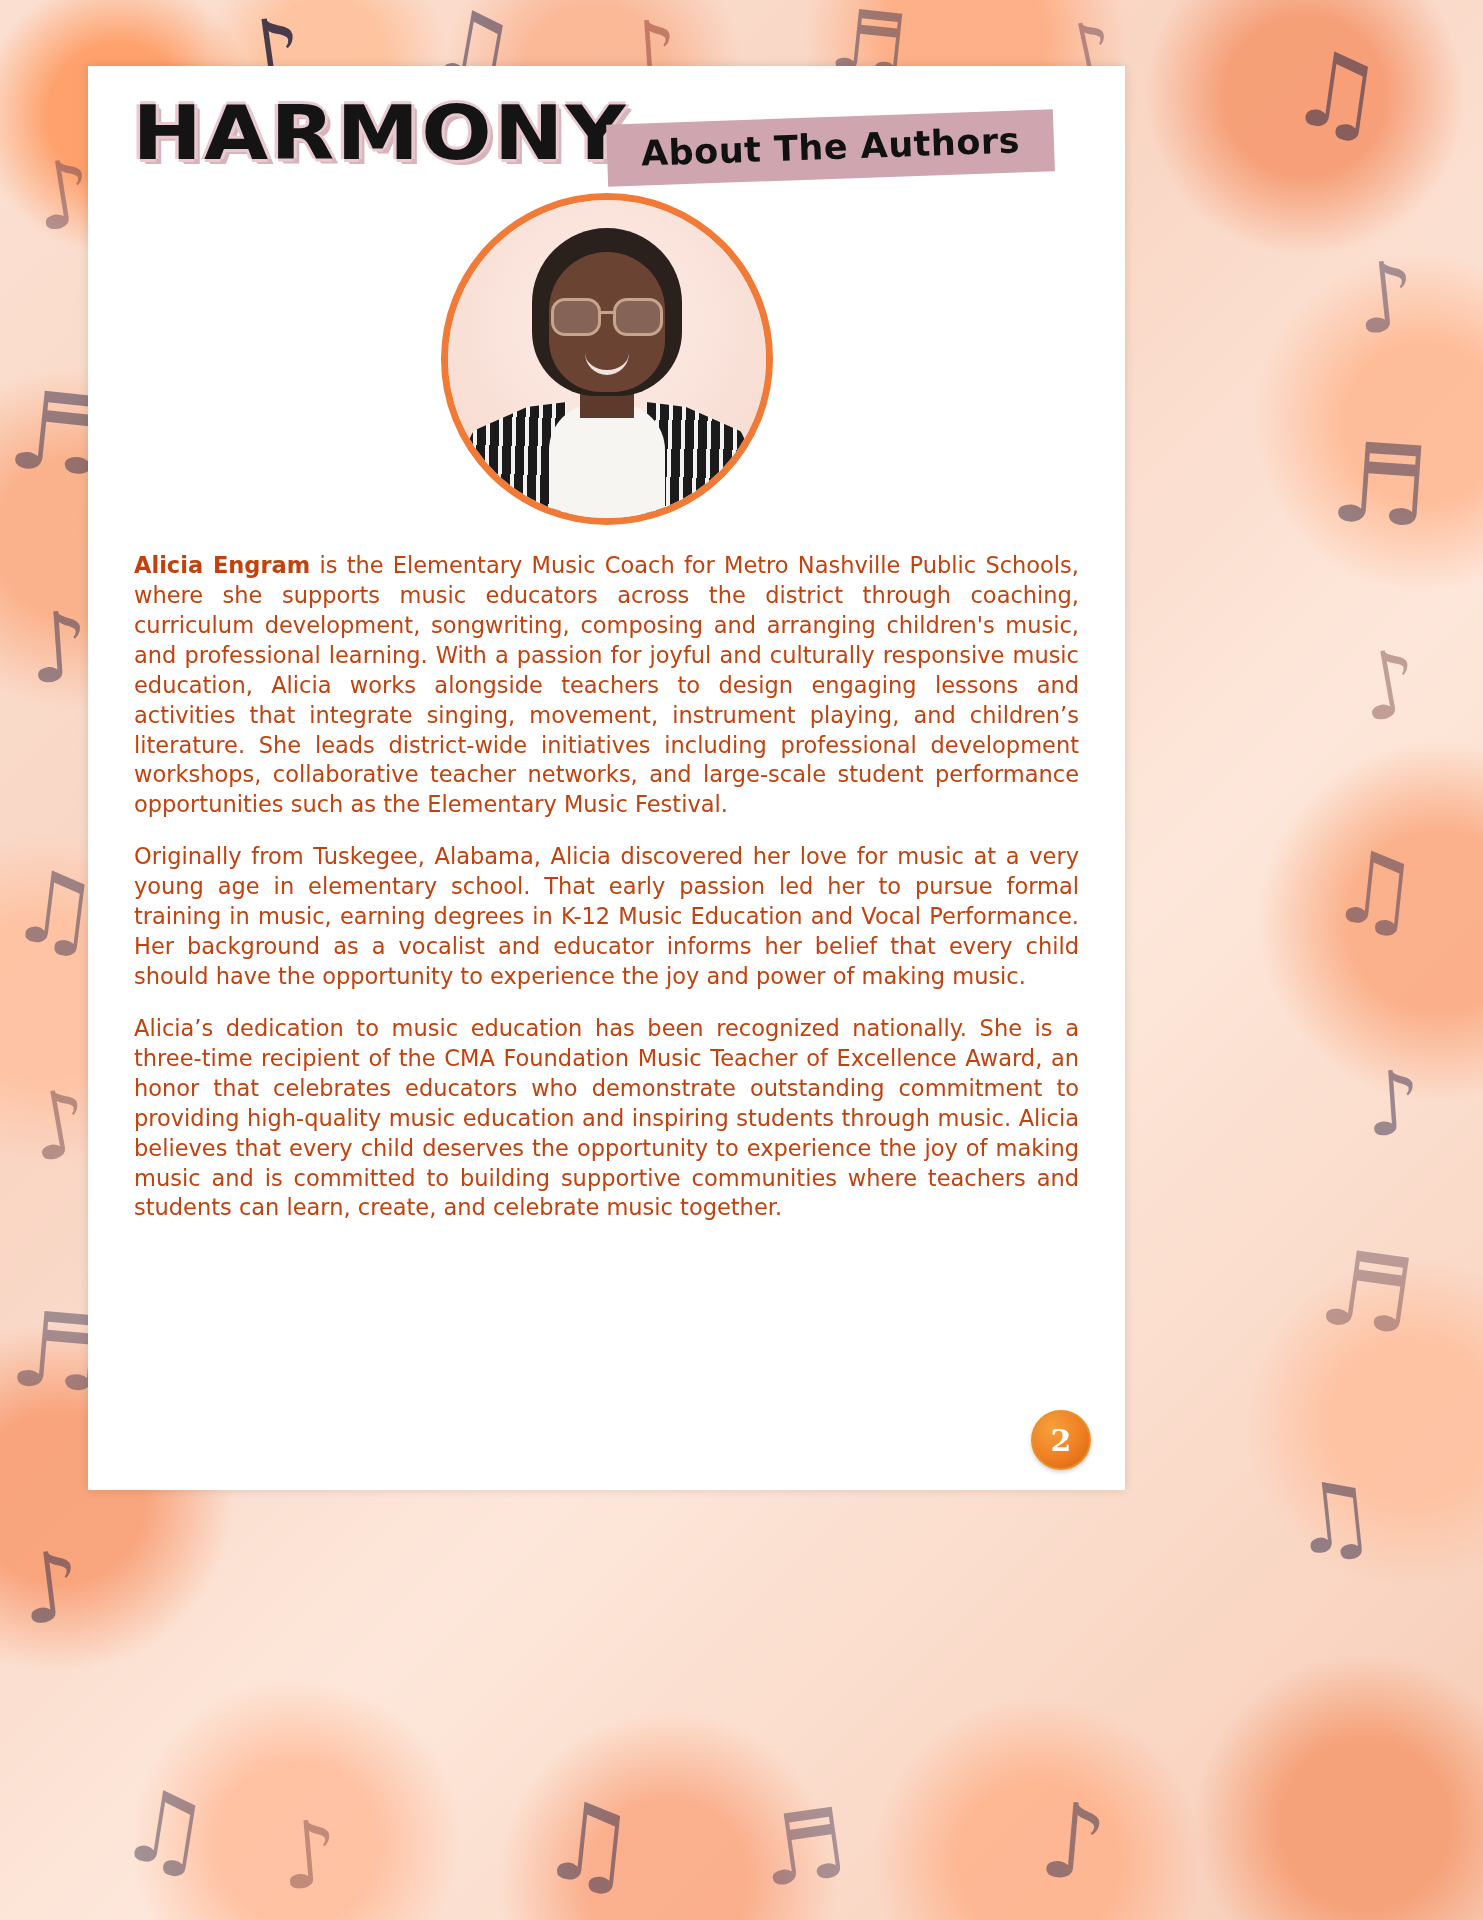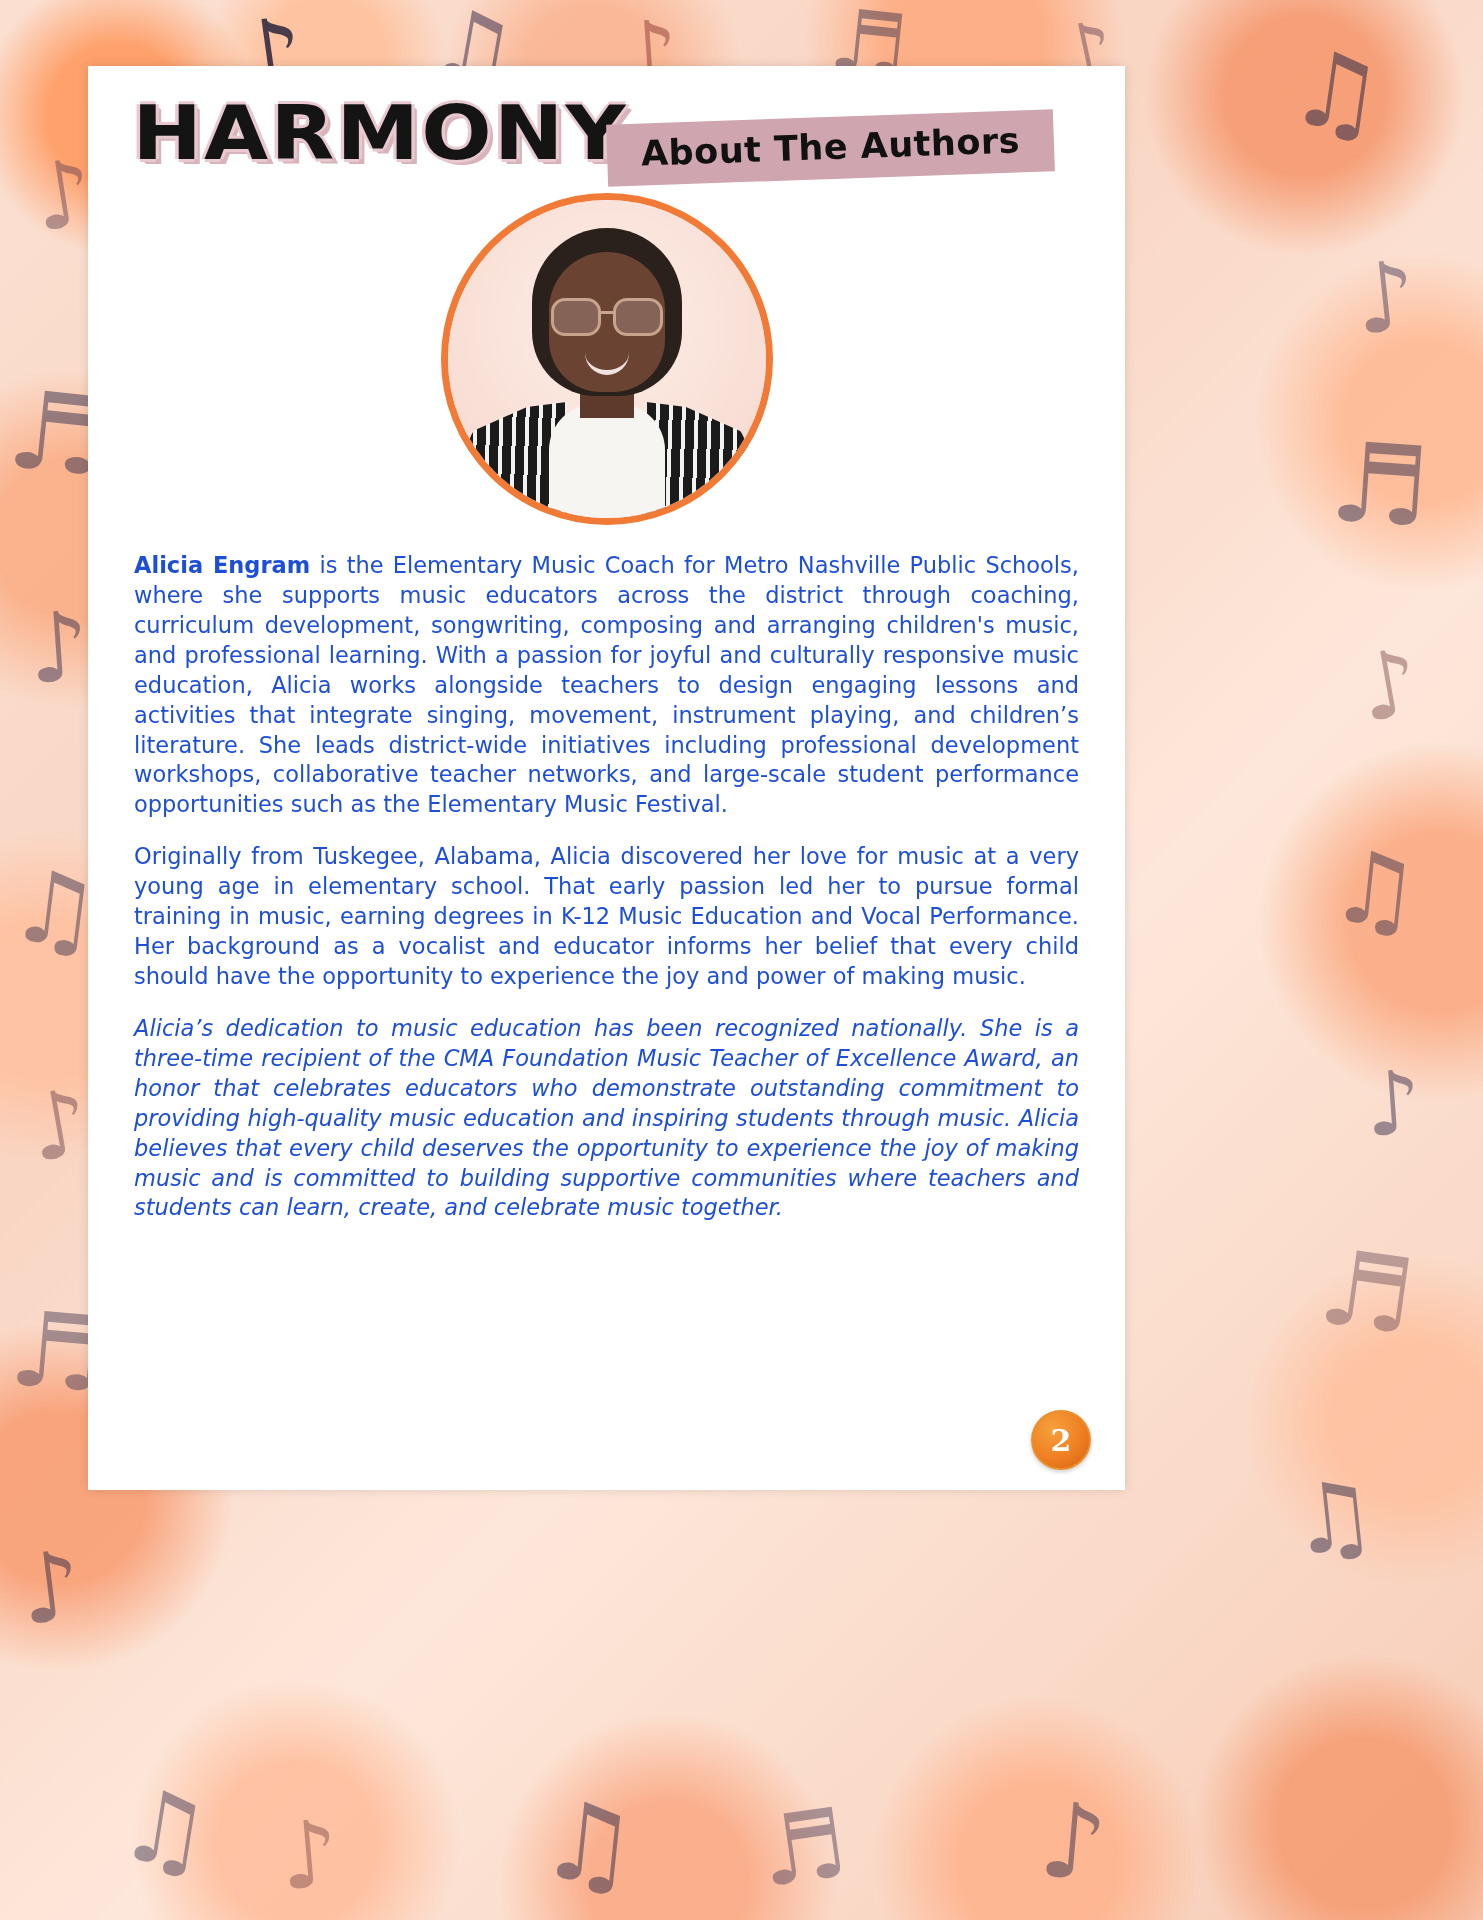--- a/index.html
+++ b/index.html
@@ -196,25 +196,25 @@
   }
 
   
   .body-copy {
     padding: 26px 46px 0 46px;
   }
   .body-copy p {
     margin: 0 0 22px 0;
     font-size: 22.5px;
     line-height: 1.33;
-    color: #1d4ed8;
+    color: #c2410c;
     text-align: justify;
     font-family: "DejaVu Sans", sans-serif;
   }
-  .body-copy p:last-child { margin-bottom: 0; font-style: italic; }
+  .body-copy p:last-child { margin-bottom: 0; }
   .body-copy b { font-weight: bold; }
 
   
   .page-badge {
     position: absolute;
     right: 34px;
     bottom: 20px;
     width: 56px;
     height: 56px;
     border-radius: 50%;

